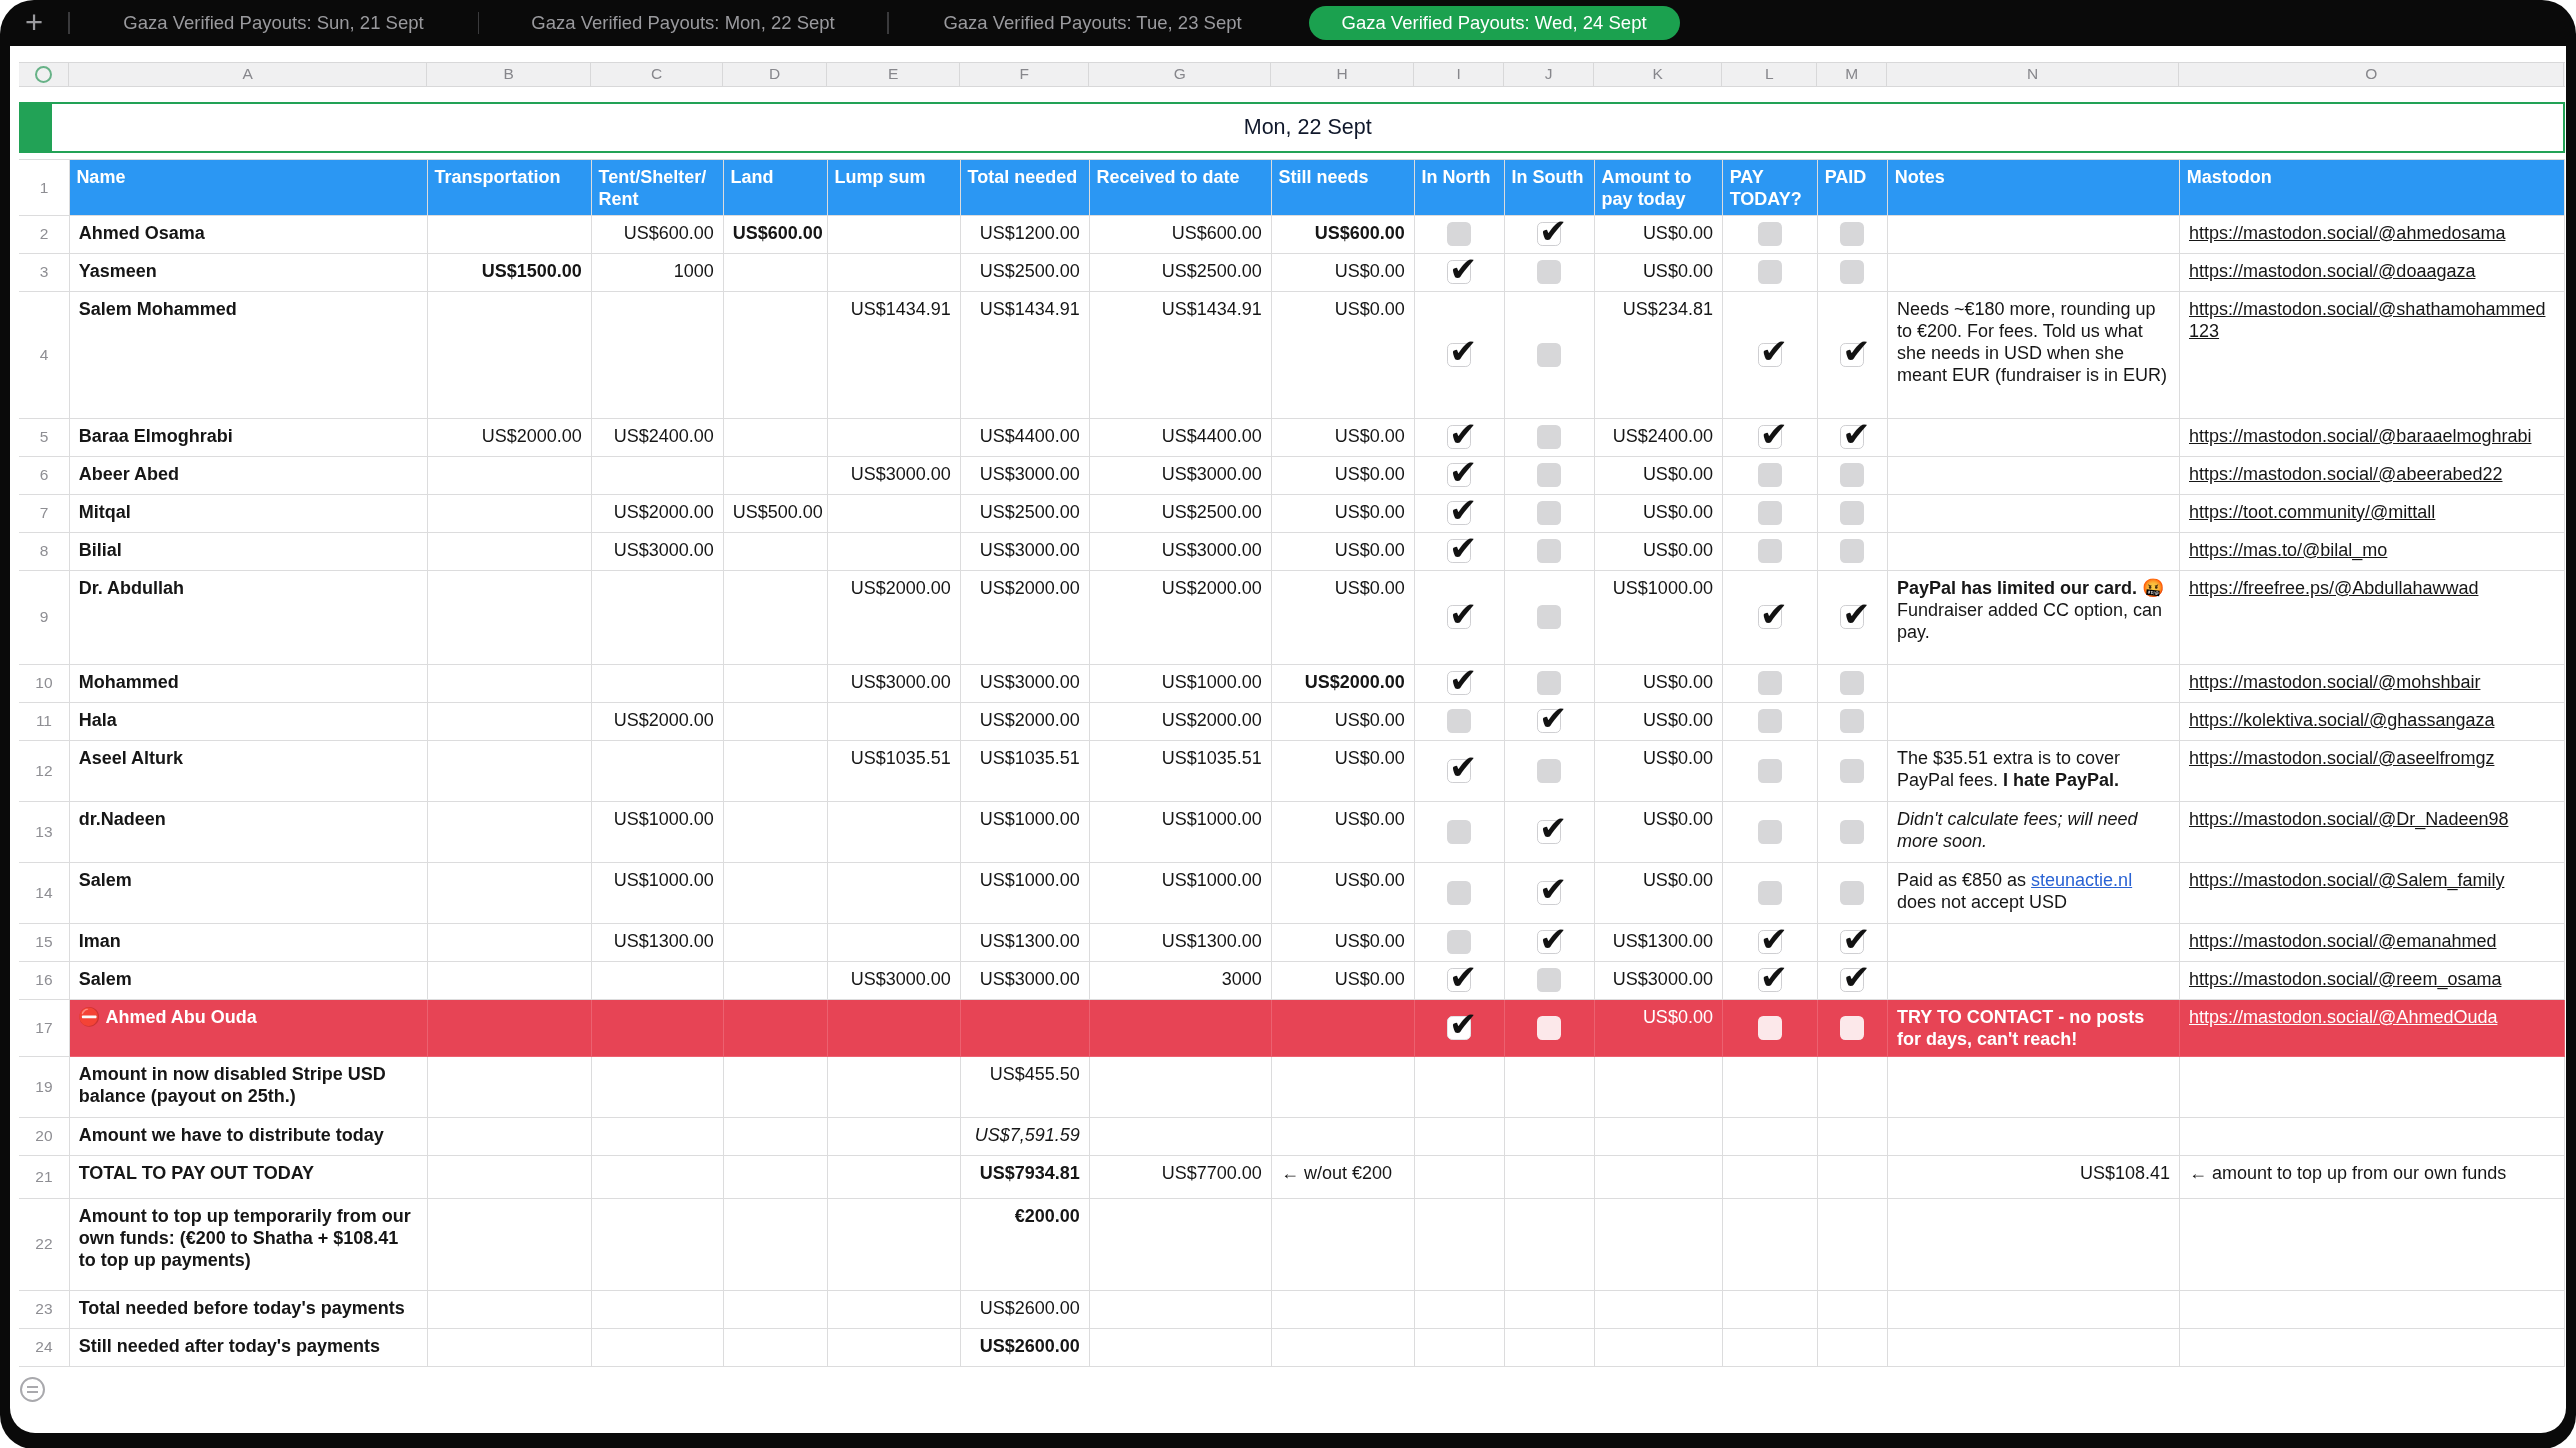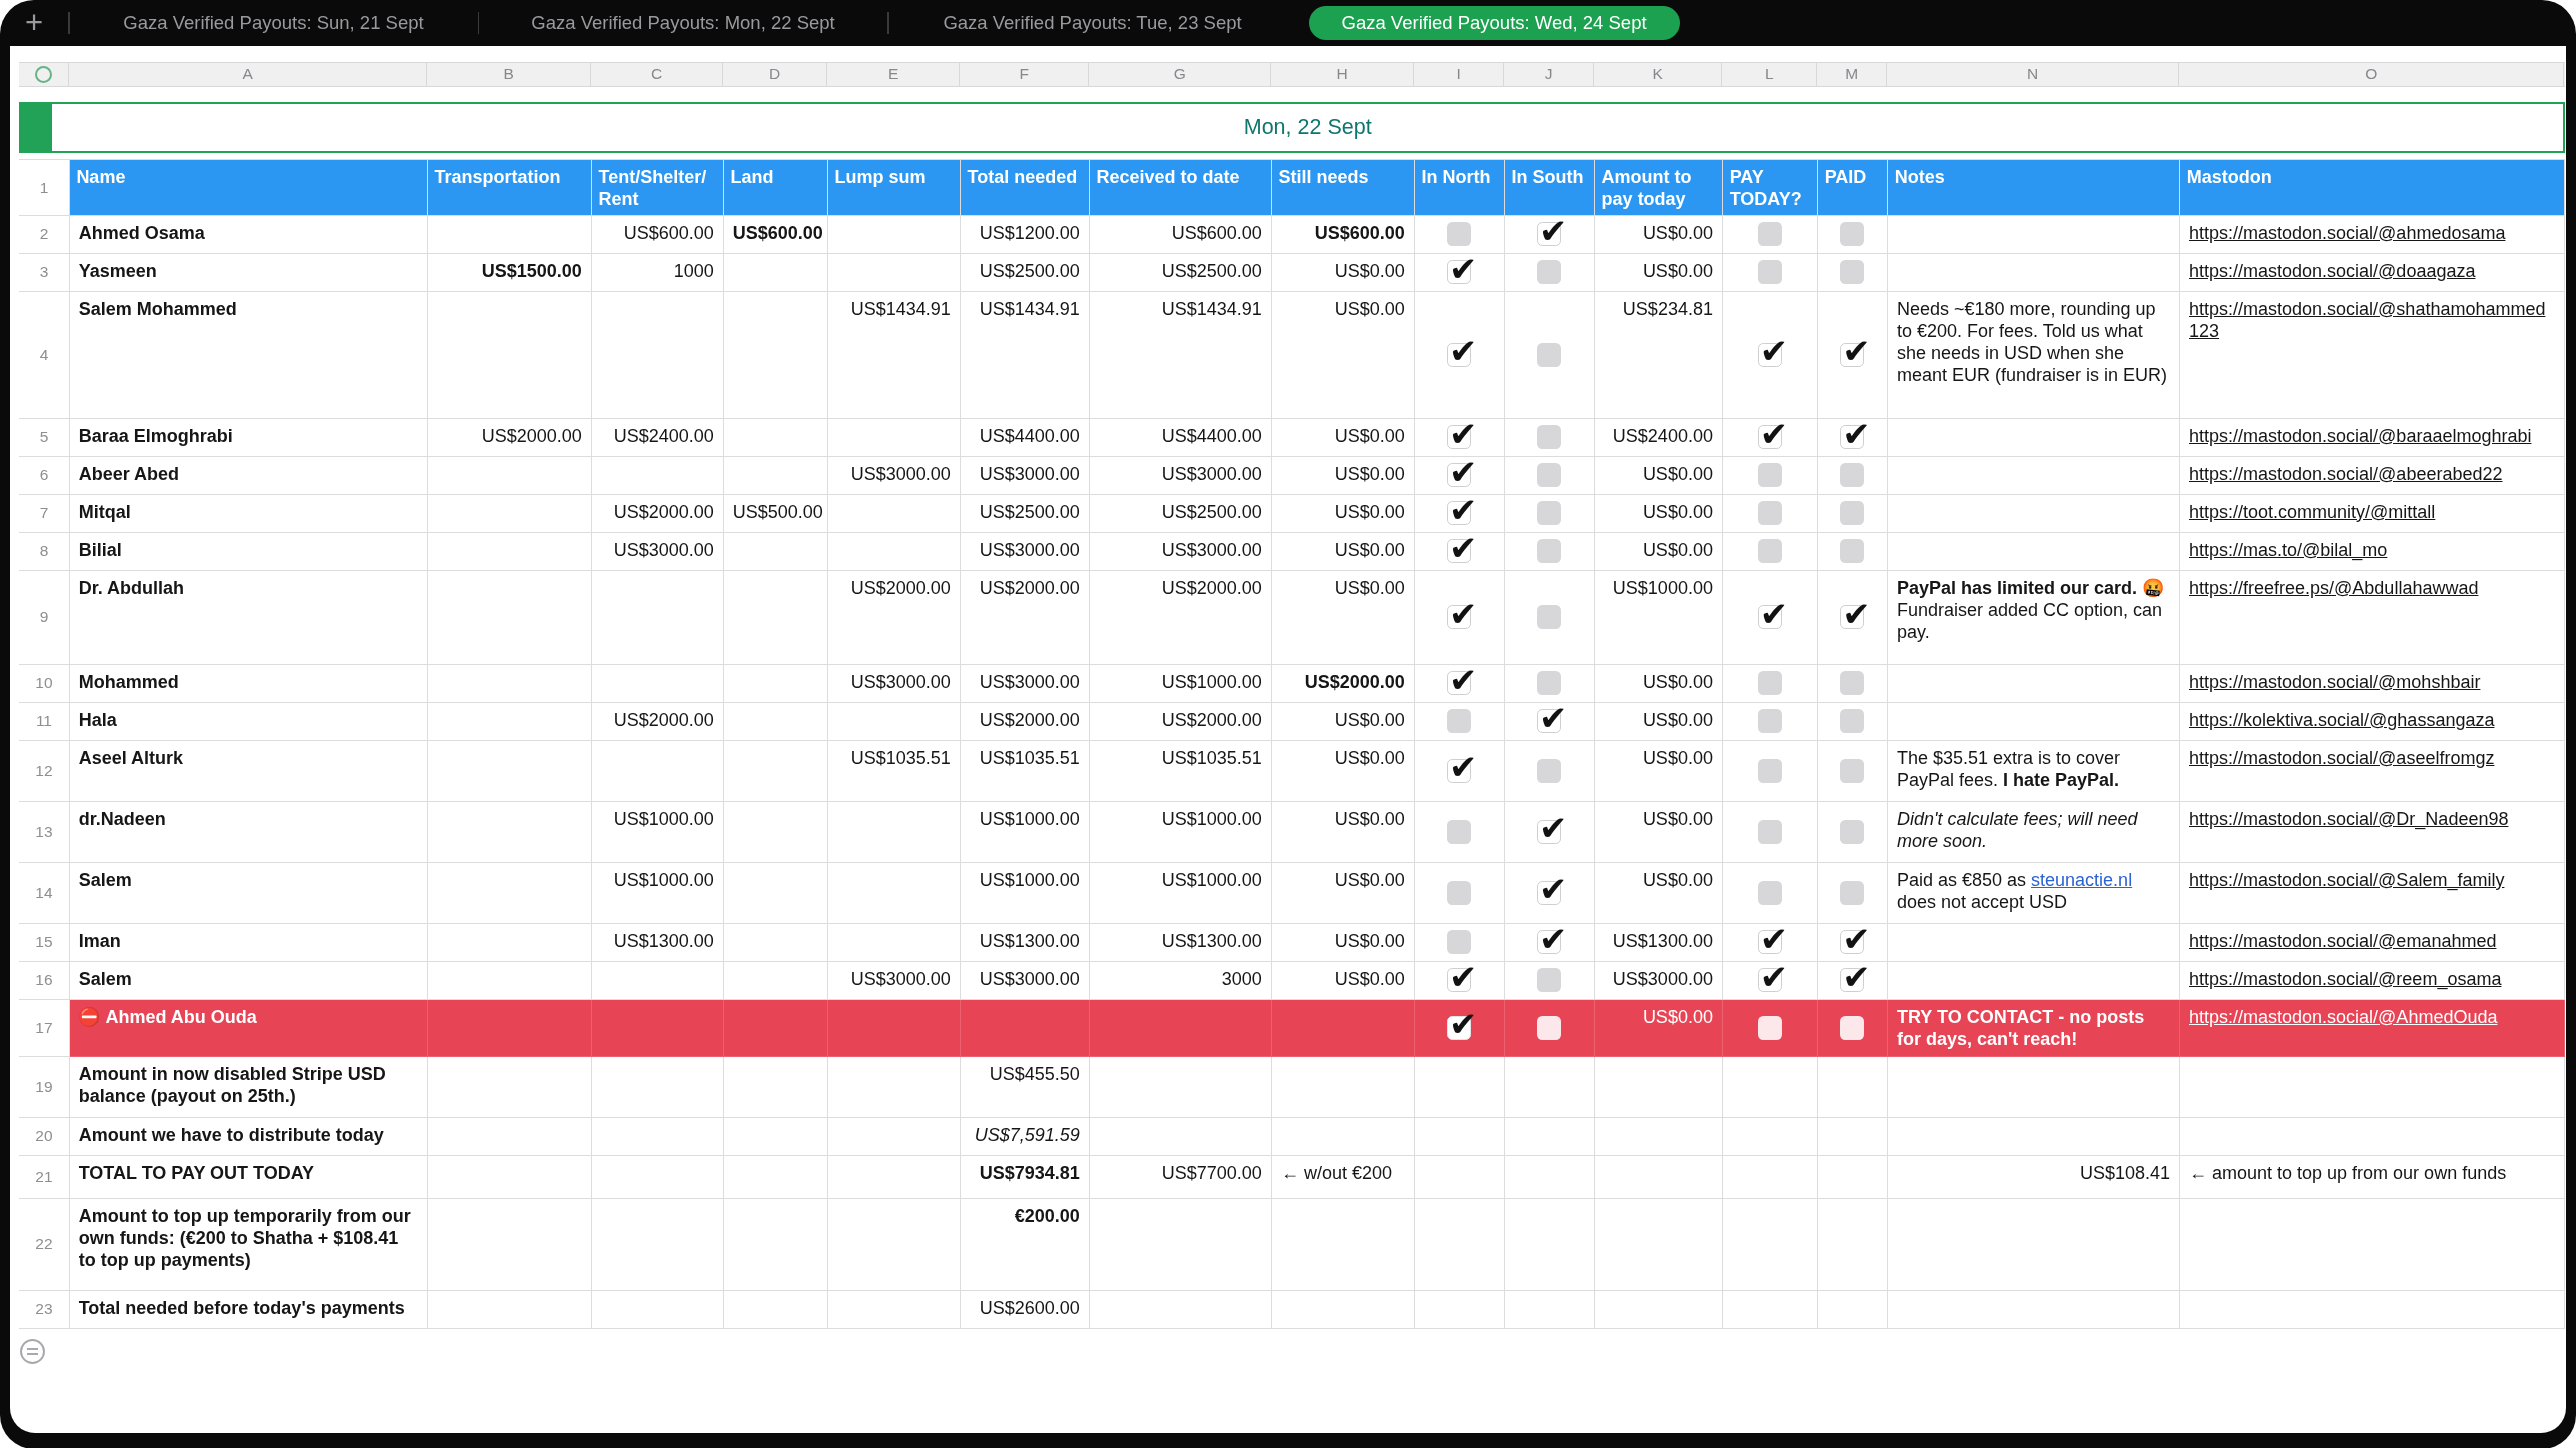--- a/index.html
+++ b/index.html
@@ -22,21 +22,21 @@
   .letters { display:flex; width:2546px; height:24.4px; background:#f0f0f1;
              border-top:0.7px solid #d8d8d9; border-bottom:0.7px solid #d8d8d9; }
   .lcorner { width:50px; display:flex; align-items:center; justify-content:center;
              border-right:0.7px solid #d8d8d9; }
   .ring { width:17px; height:17px; border:2.2px solid #67b287; border-radius:50%; }
   .lcell { display:flex; align-items:center; justify-content:center; color:#87878c;
            font-size:15.5px; border-right:0.7px solid #d8d8d9; }
   .titlerow { display:flex; width:2546px; height:51px; margin-top:15px; }
   .rowhandle { width:31px; background:#22a256; }
   .sheettitle { flex:1; border:2.2px solid #22a256; background:#fff; display:flex;
-                align-items:center; justify-content:center; font-size:21.5px; color:#0f766e; }
+                align-items:center; justify-content:center; font-size:21.5px; color:#0f172a; }
   
   table.grid { border-collapse:collapse; table-layout:fixed; width:2546px; margin-top:6.7px; background:#fff; }
   .grid th, .grid td { border:0.7px solid #dcdcdd; overflow:hidden; }
   .grid th { background:#2b97f3; color:#fff; text-align:left; font-size:18px; font-weight:700;
              vertical-align:top; padding:5.2px 6.7px; line-height:22px; overflow-wrap:break-word; }
   .grid td { font-size:18px; color:#161616; vertical-align:top; padding:6px 9px; line-height:22px; }
   td.rownum { border-left:none; color:#8e8e93; font-size:15.5px; text-align:center;
               vertical-align:middle; padding:0; background:#fff; }
   .l{text-align:left} .r{text-align:right} .b{font-weight:700} .i{font-style:italic}
   .grn{color:#2aa25c} .red{color:#e5293d}
@@ -519,20 +519,38 @@
             <td></td>
             <td></td>
             <td></td>
             <td></td>
             <td></td>
             <td></td>
             <td></td>
             <td></td>
             <td></td>
           </tr>
+          <tr style="height: 38px;">
+            <td class="rownum">24</td>
+            <td class="l b">Still needed after today's payments</td>
+            <td></td>
+            <td></td>
+            <td></td>
+            <td></td>
+            <td class="r red b">US$2600.00</td>
+            <td></td>
+            <td></td>
+            <td></td>
+            <td></td>
+            <td></td>
+            <td></td>
+            <td></td>
+            <td></td>
+            <td></td>
+          </tr>
         </tbody>
     </table>
 
     <div class="addrows">
       <span class="bar"></span>
       <span class="bar"></span>
     </div>
   </div>
 </div>
 

